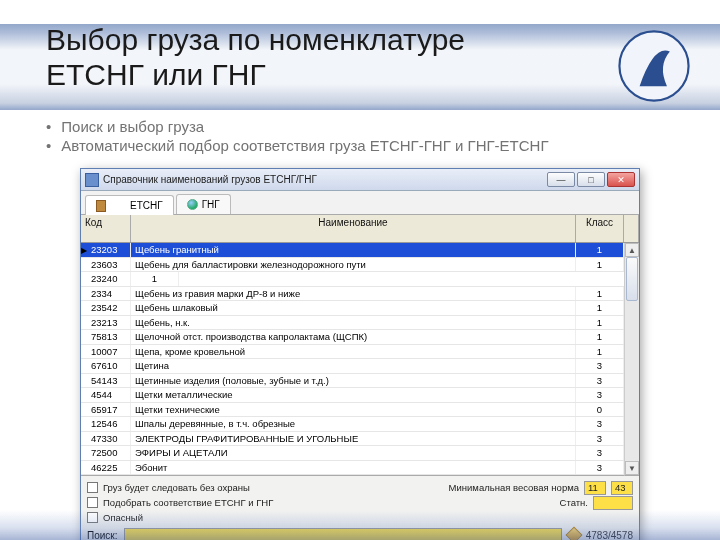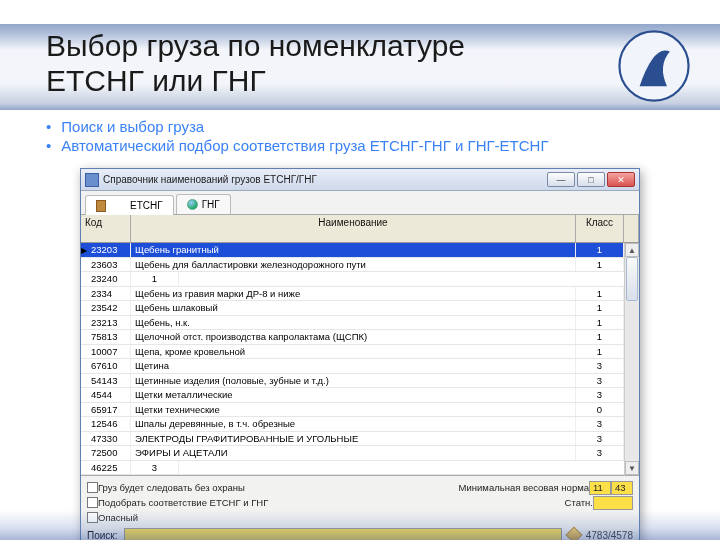--- a/index.html
+++ b/index.html
@@ -3,22 +3,22 @@
 <meta charset="utf-8">
 <style>
   * { box-sizing: border-box; margin: 0; padding: 0; }
   html, body { width: 720px; height: 540px; font-family: "Segoe UI", Arial, sans-serif; background: #fff; }
   .slide { position: relative; width: 720px; height: 540px; overflow: hidden; }
   .bg-band { position: absolute; top: 24px; left: 0; width: 720px; height: 86px;
     background: linear-gradient(180deg,#3a5fa0 0%,#6a86b9 10%,#e8edf5 30%,#e8edf5 70%,#9aabc9 92%,#3a5fa0 100%);
     opacity: .55; }
   .logo { position: absolute; top: 30px; right: 30px; }
   .logo svg { width: 72px; height: 72px; }
-  h1 { position: absolute; top: 28px; left: 46px; width: 520px; font-weight: 400; font-size: 30px; line-height: 1.18; color: #1a1a1a; }
-  ul.bullets { position: absolute; top: 118px; left: 46px; font-size: 15px; color: #3b82f6; list-style: none; }
+  h1 { position: absolute; top: 22px; left: 46px; width: 520px; font-weight: 400; font-size: 30px; line-height: 1.18; color: #1a1a1a; }
+  ul.bullets { position: absolute; top: 118px; left: 46px; font-size: 15px; color: #737373; list-style: none; }
   ul.bullets li::before { content: "•"; margin-right: 10px; }
   ul.bullets li { margin-bottom: 2px; }
 
   .window { position: absolute; top: 168px; left: 80px; width: 560px; border: 1px solid #5f7fb3; background: #fff; box-shadow: 2px 3px 10px rgba(0,0,0,.35); font-size: 10px; }
   .titlebar { height: 22px; background: linear-gradient(180deg,#e9eef8,#cfd9ec); border-bottom: 1px solid #9ab; display: flex; align-items: center; padding: 0 4px; }
   .titlebar .ticon { width: 14px; height: 14px; background: #6a8fcd; border: 1px solid #3a5fa0; margin-right: 4px; }
   .titlebar .ttxt { flex: 1; color: #1a1a1a; font-size: 10px; white-space: nowrap; overflow: hidden; }
   .titlebar .wbtn { width: 28px; height: 15px; margin-left: 2px; border: 1px solid #7a8aa5; border-radius: 2px; background: linear-gradient(180deg,#fdfdfd,#d8dfeb); display: flex; align-items: center; justify-content: center; font-size: 9px; color: #333; cursor: pointer; }
   .titlebar .wbtn.close { background: linear-gradient(180deg,#f4a4a0,#d9534f); color: #fff; border-color: #a33; }
 
@@ -45,21 +45,21 @@
   .row { display: flex; height: 14.5px; border-bottom: 1px solid #e6e6e6; font-size: 9.5px; color: #000; }
   .row .cell { padding: 1px 4px; overflow: hidden; white-space: nowrap; border-right: 1px solid #eee; }
   .row .cell.c-code { width: 50px; text-align: left; }
   .row .cell.c-name { flex: 1; text-align: left; }
   .row .cell.c-class { width: 48px; text-align: center; }
   .row.selected { background: #1d4ed8; color: #fff; }
   .row .lead { display:inline-block; width:6px; }
   .row.selected .lead::before{ content:"▶"; font-size:8px; color:#000; margin-left:-4px; }
 
   .bottom { padding: 4px 6px 6px; background:#f2f2f0; }
-  .chk-row { display: flex; align-items: center; height: 15px; font-size: 9.5px; color:#222; }
+  .chk-row { display: flex; align-items: center; height: 15px; font-size: 9.5px; color:#222; gap:5px; }
   .chk { width: 11px; height: 11px; border: 1px solid #777; background: #fff; cursor:pointer; }
   .chk-row .spacer { flex: 1; }
   .small-input { height: 14px; border: 1px solid #999; background: #fde047; padding: 0 3px; font-size: 9.5px; }
   .search-row { display:flex; align-items:center; gap:6px; margin-top:3px; }
   .diamond { width:12px; height:12px; transform: rotate(45deg); background: linear-gradient(135deg,#ffd86b,#e0a020); border:1px solid #b98000; }
 
   .footer-swoosh { position:absolute; left:0; bottom:0; width:720px; height:30px; background: linear-gradient(180deg,rgba(100,130,190,0) 0%,rgba(100,130,190,.25) 60%,rgba(60,90,160,.45) 100%); }
 </style>
 </head>
 <body>
@@ -176,20 +176,21 @@
             <div class="cell c-name">ЭЛЕКТРОДЫ ГРАФИТИРОВАННЫЕ И УГОЛЬНЫЕ</div>
             <div class="cell c-class">3</div>
           </div>
           <div class="row">
             <div class="cell c-code"><span class="lead"></span>72500</div>
             <div class="cell c-name">ЭФИРЫ И АЦЕТАЛИ</div>
             <div class="cell c-class">3</div>
           </div>
           <div class="row">
             <div class="cell c-code"><span class="lead"></span>46225</div>
+            <div class="cell c-name">Эбонит</div>
             <div class="cell c-class">3</div>
           </div>
           <div class="row">
             <div class="cell c-code"><span class="lead"></span>26156</div>
             <div class="cell c-name">Эвкоммия</div>
             <div class="cell c-class">3</div>
           </div>
         </div>
       <div class="scrollbar-v">
         <div class="arrow">▲</div>

